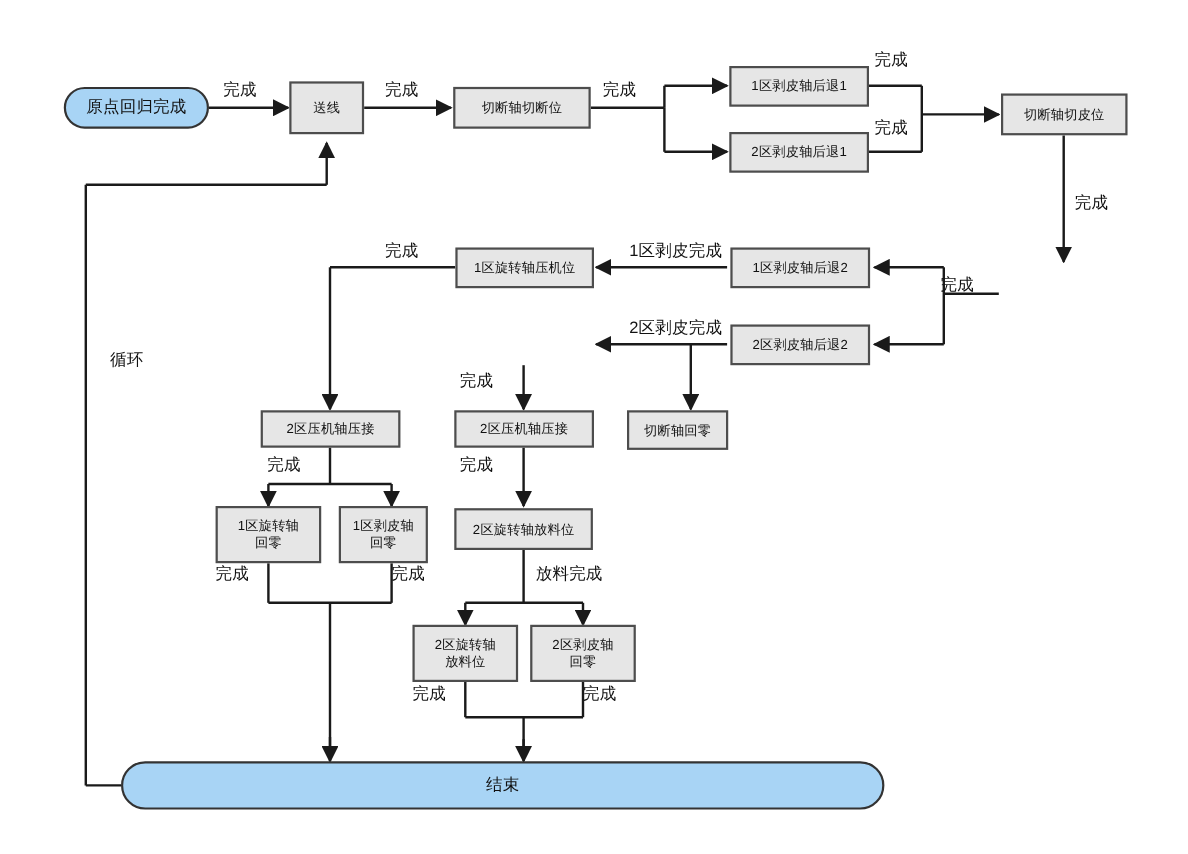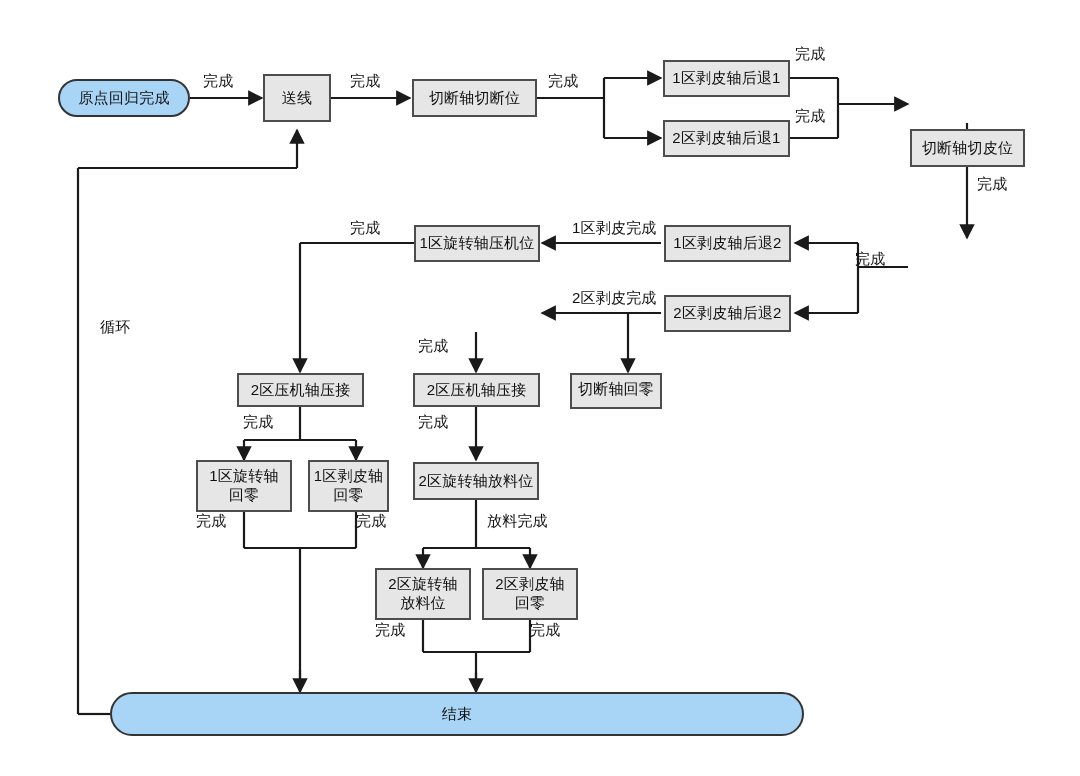--- a/index.html
+++ b/index.html
@@ -8,21 +8,21 @@
     font-family:"Liberation Sans","DejaVu Sans",sans-serif;
   }
   #stage{position:relative;width:1080px;height:776px;background:#fff;}
   svg#wires{position:absolute;left:0;top:0;width:1080px;height:776px;}
 
   .node{
     position:absolute;box-sizing:border-box;
     display:flex;align-items:center;justify-content:center;
     text-align:center;
     background:#e6e6e6;border:2px solid #4d4d4d;
-    color:#111;font-size:15px;line-height:1.22;
+    color:#111;font-size:12px;line-height:1.22;
     letter-spacing:.2px;
   }
   .node.two-line{line-height:1.25;}
   .node.term{
     background:#a8d4f5;border:2px solid #333;border-radius:999px;
     font-size:15px;
   }
   .node.endbar{
     background:#a8d4f5;border:2px solid #333;border-radius:28px;
     font-size:15px;
@@ -168,39 +168,39 @@
   </div>
 
   <div class="node" style="left:663px;top:60px;width:127px;height:37px;">
     <span>1区剥皮轴后退1</span>
   </div>
 
   <div class="node" style="left:663px;top:120px;width:127px;height:37px;">
     <span>2区剥皮轴后退1</span>
   </div>
 
-  <div class="node" style="left:910px;top:85px;width:115px;height:38px;margin-top:44px;">
+  <div class="node" style="left:910px;top:85px;width:115px;height:38px;">
     <span>切断轴切皮位</span>
   </div>
 
 
   <div class="node" style="left:664px;top:225px;width:127px;height:37px;">
     <span>1区剥皮轴后退2</span>
   </div>
 
   <div class="node" style="left:664px;top:295px;width:127px;height:37px;">
     <span>2区剥皮轴后退2</span>
   </div>
 
   <div class="node" style="left:414px;top:225px;width:126px;height:37px;">
     <span>1区旋转轴压机位</span>
   </div>
 
 
-  <div class="node" style="left:570px;top:373px;width:92px;height:36px;font-family:Liberation Mono, monospace;">
+  <div class="node" style="left:570px;top:373px;width:92px;height:36px;">
     <span>切断轴回零</span>
   </div>
 
   <div class="node" style="left:237px;top:373px;width:127px;height:34px;">
     <span>2区压机轴压接</span>
   </div>
 
   <div class="node" style="left:413px;top:373px;width:127px;height:34px;">
     <span>2区压机轴压接</span>
   </div>

